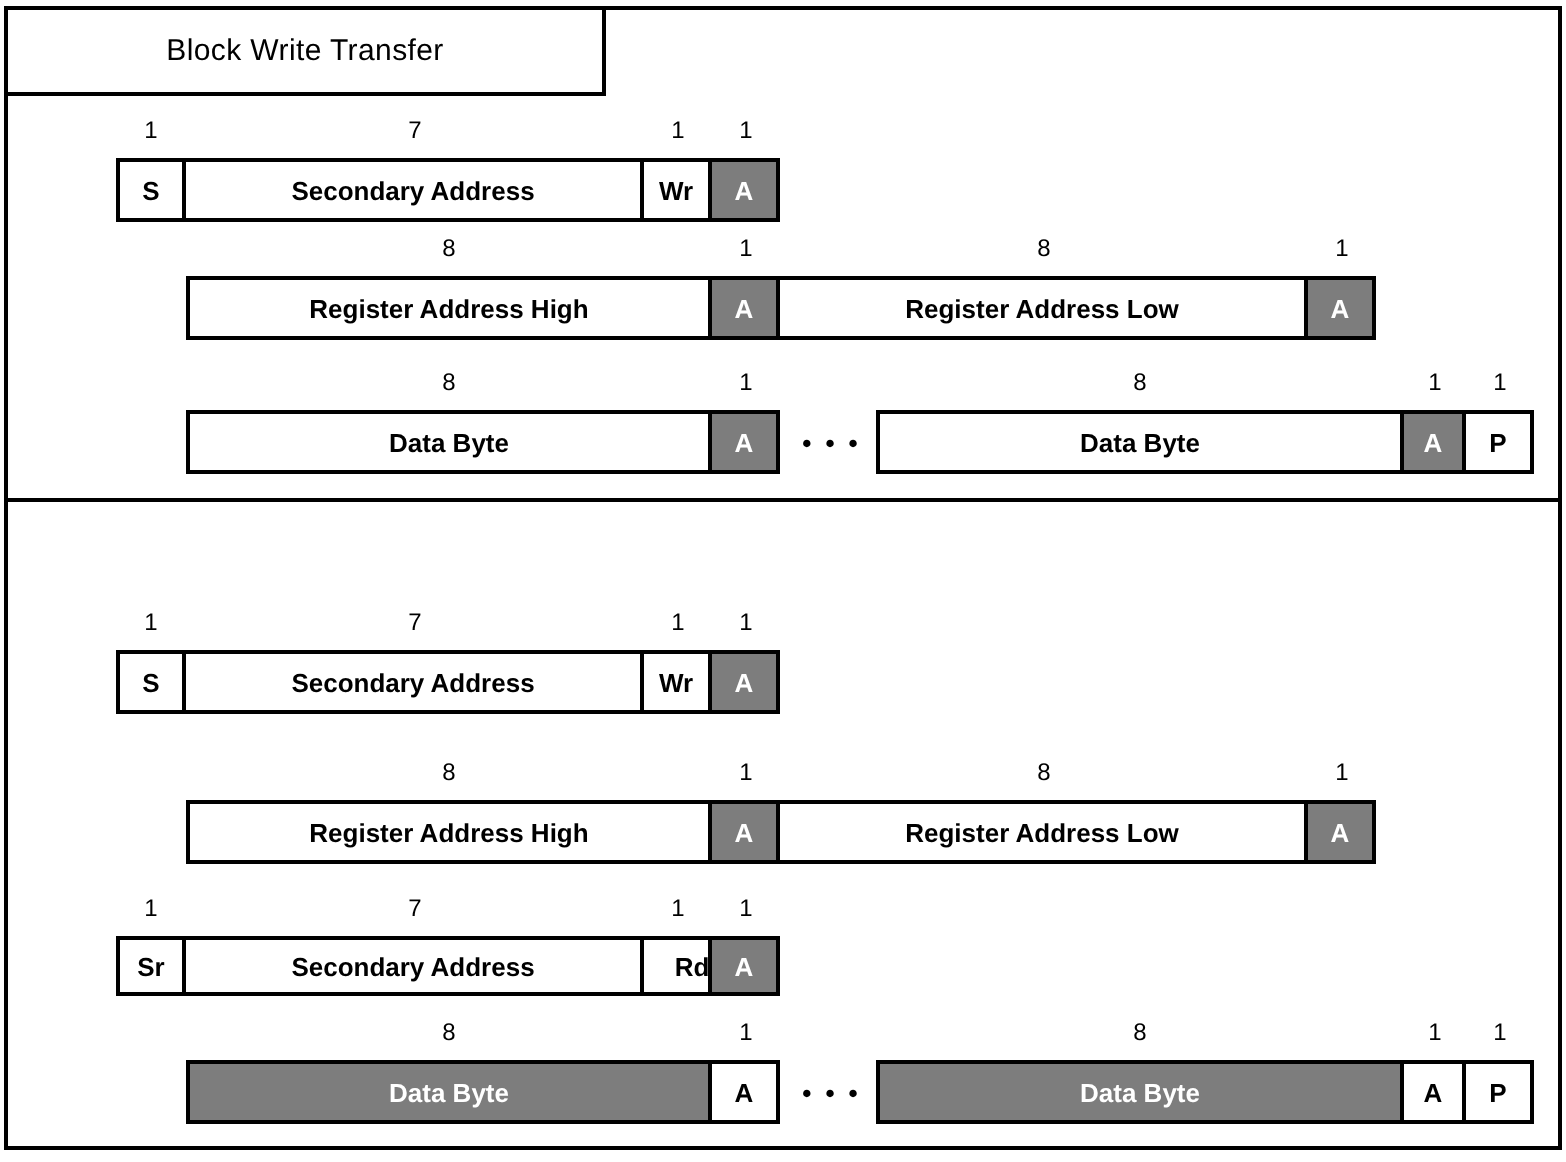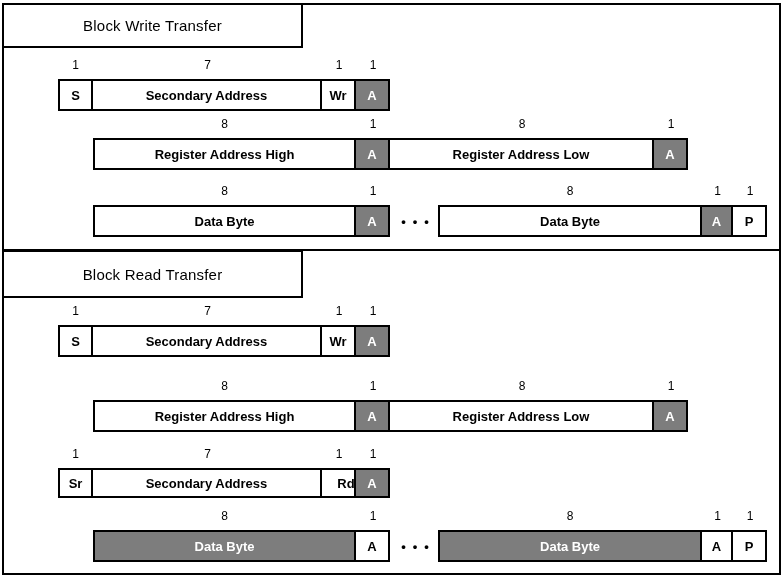--- a/index.html
+++ b/index.html
@@ -87,21 +87,20 @@
 </style>
 </head>
 <body>
 
 <div class="canvas">
   <div class="frame"></div>
   <div class="divider"></div>
 
   <div class="title-box title-write">Block Write Transfer</div>
 
-  <div class="title-box title-read">Block Read Transfer</div>
 
   <div id="rows-layer">
       <div class="bit-label" style="left: 58px; width: 35px; top: 57px;">1</div>
       <div class="field-box" style="left: 58px; top: 79px; width: 35px; height: 32px;">S</div>
       <div class="bit-label" style="left: 93px; width: 229px; top: 57px;">7</div>
       <div class="field-box" style="left: 91px; top: 79px; width: 231px; height: 32px;">Secondary Address</div>
       <div class="bit-label" style="left: 322px; width: 34px; top: 57px;">1</div>
       <div class="field-box" style="left: 320px; top: 79px; width: 36px; height: 32px;">Wr</div>
       <div class="bit-label" style="left: 356px; width: 34px; top: 57px;">1</div>
       <div class="field-box gray" style="left: 354px; top: 79px; width: 36px; height: 32px;">A</div>

